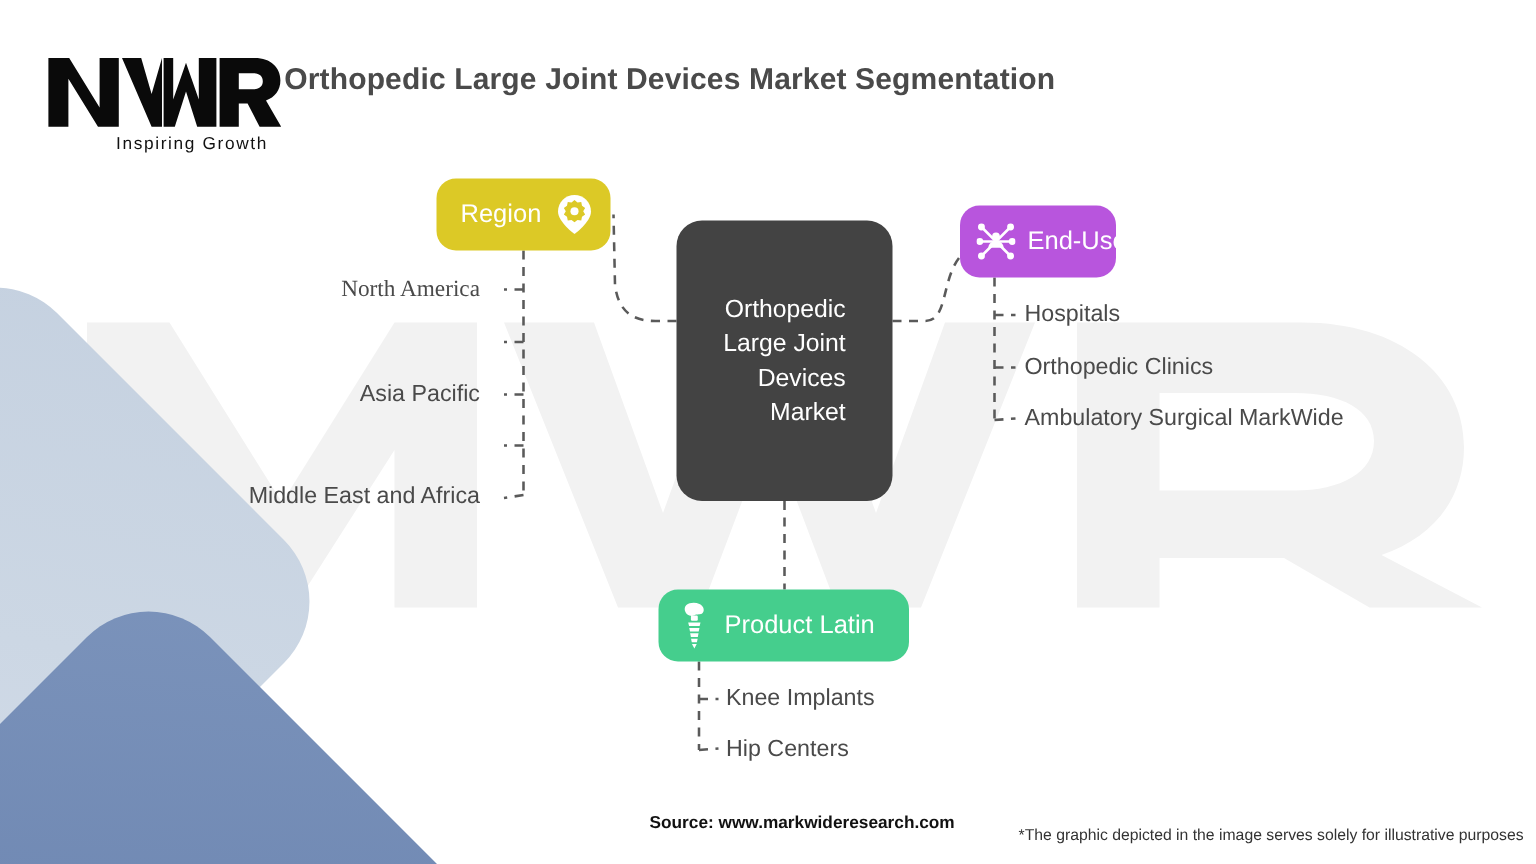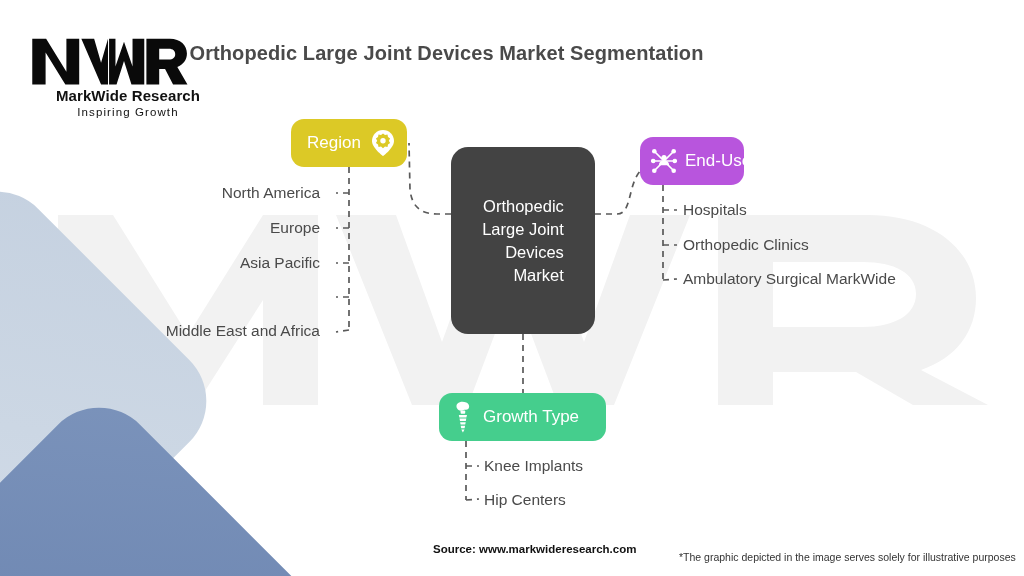--- a/index.html
+++ b/index.html
@@ -216,21 +216,20 @@
 
   <div class="logo">
     <svg class="logo-mark" width="160" height="56" viewBox="0 0 300 100">
       <g fill="#0a0a0a">
         <path d="M8,96 L8,10 L34,10 L72,72 L72,10 L96,10 L96,96 L70,96 L33,36 L33,96 Z"></path>
         <path d="M100,10 L124,10 L137,55 L150,10 L150,96 L137,96 Z"></path>
         <path d="M152,10 L152,96 L166,96 L180,52 L194,96 L218,96 L218,10 L196,10 L196,62 L180,16 L164,62 L164,10 Z"></path>
         <path d="M222,96 L222,10 L266,10 C286,10 298,22 298,38 C298,50 291,59 280,63 L299,96 L272,96 L257,67 L246,67 L246,96 Z M246,29 L246,49 L264,49 C272,49 276,45 276,39 C276,33 272,29 264,29 Z"></path>
       </g>
     </svg>
-    <div class="logo-name">MarkWide Research</div>
     <div class="logo-tag">Inspiring Growth</div>
   </div>
 
   <div class="title">
     <span>Orthopedic Large Joint Devices Market Segmentation</span>
   </div>
 
   <svg class="connectors" viewBox="0 0 1024 576">
     <g fill="none" stroke="#5a5a5a" stroke-width="1.7" stroke-dasharray="6,5" stroke-linecap="butt">
 
@@ -312,25 +311,24 @@
           <path d="M4.6,2.4 C6.6,0.6 10.4,0.3 13.3,1.6 C16.2,2.9 16.9,6.0 15.4,7.7 C14.2,9.1 11.6,8.3 10.6,8.9 C9.6,9.5 8.4,10.0 6.6,9.4 C3.6,8.4 2.4,4.4 4.6,2.4 Z"></path>
           <rect x="7.6" y="9.4" width="4.6" height="3.4" rx="0.8"></rect>
           <path d="M5.8,14.0 L14.0,14.0 L13.4,16.4 L6.4,16.4 Z"></path>
           <path d="M6.5,17.6 L13.3,17.6 L12.8,20.0 L7.0,20.0 Z"></path>
           <path d="M7.1,21.2 L12.7,21.2 L12.2,23.6 L7.6,23.6 Z"></path>
           <path d="M7.7,24.8 L12.1,24.8 L11.6,27.2 L8.2,27.2 Z"></path>
           <path d="M8.3,28.4 L11.5,28.4 L9.9,31.4 Z"></path>
         </g>
       </svg>
     </span>
-    <span class="badge-label">Growth Type</span>
-  </div>
-
-  <div class="leaf leaf-right" style="left:36px; top:184px; width:284px;">North America</div>
-  <div class="leaf leaf-right" style="left:36px; top:219px; width:284px;">Europe</div>
+    <span class="badge-label">Product Latin</span>
+  </div>
+
+  <div class="leaf leaf-right" style="left:36px; top:184px; width:284px;font-family:Liberation Serif, serif;">North America</div>
   <div class="leaf leaf-right" style="left:36px; top:254px; width:284px;">Asia Pacific</div>
   <div class="leaf leaf-right" style="left:36px; top:322px; width:284px;">Middle East and Africa</div>
 
   <div class="leaf leaf-left" style="left:683px; top:201px;">Hospitals</div>
   <div class="leaf leaf-left" style="left:683px; top:236px;">Orthopedic Clinics</div>
   <div class="leaf leaf-left" style="left:683px; top:270px;">Ambulatory Surgical MarkWide</div>
 
   <div class="leaf leaf-left" style="left:484px; top:457px;">Knee Implants</div>
   <div class="leaf leaf-left" style="left:484px; top:491px;">Hip Centers</div>
 

